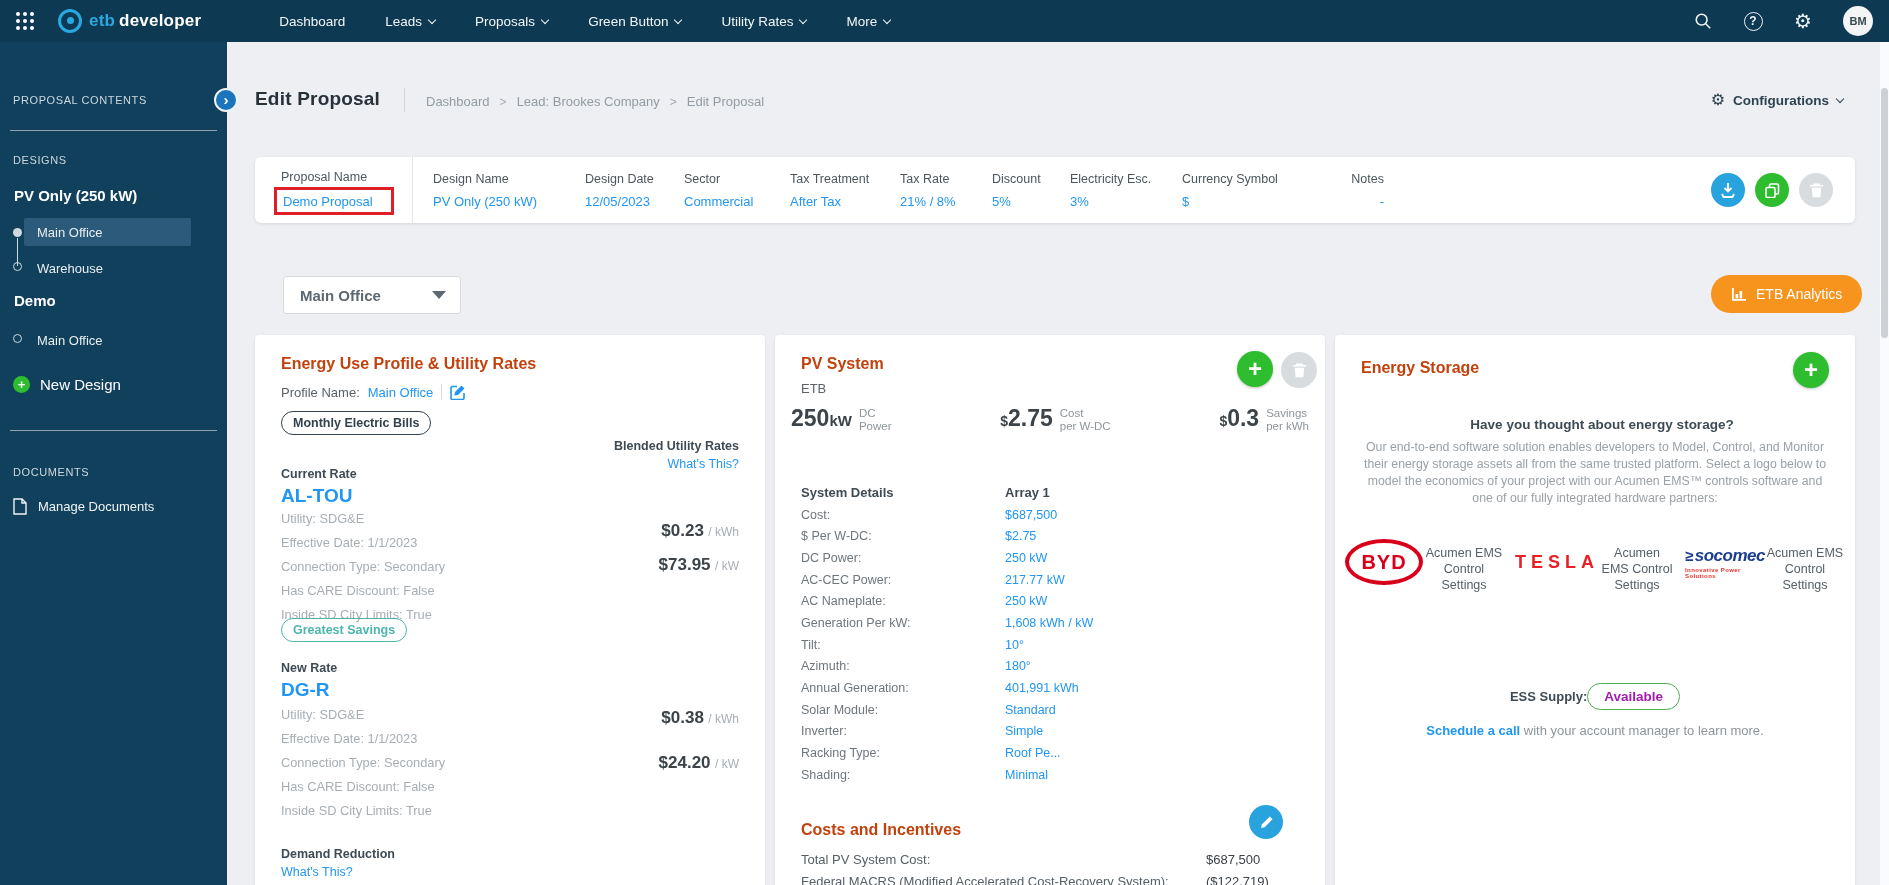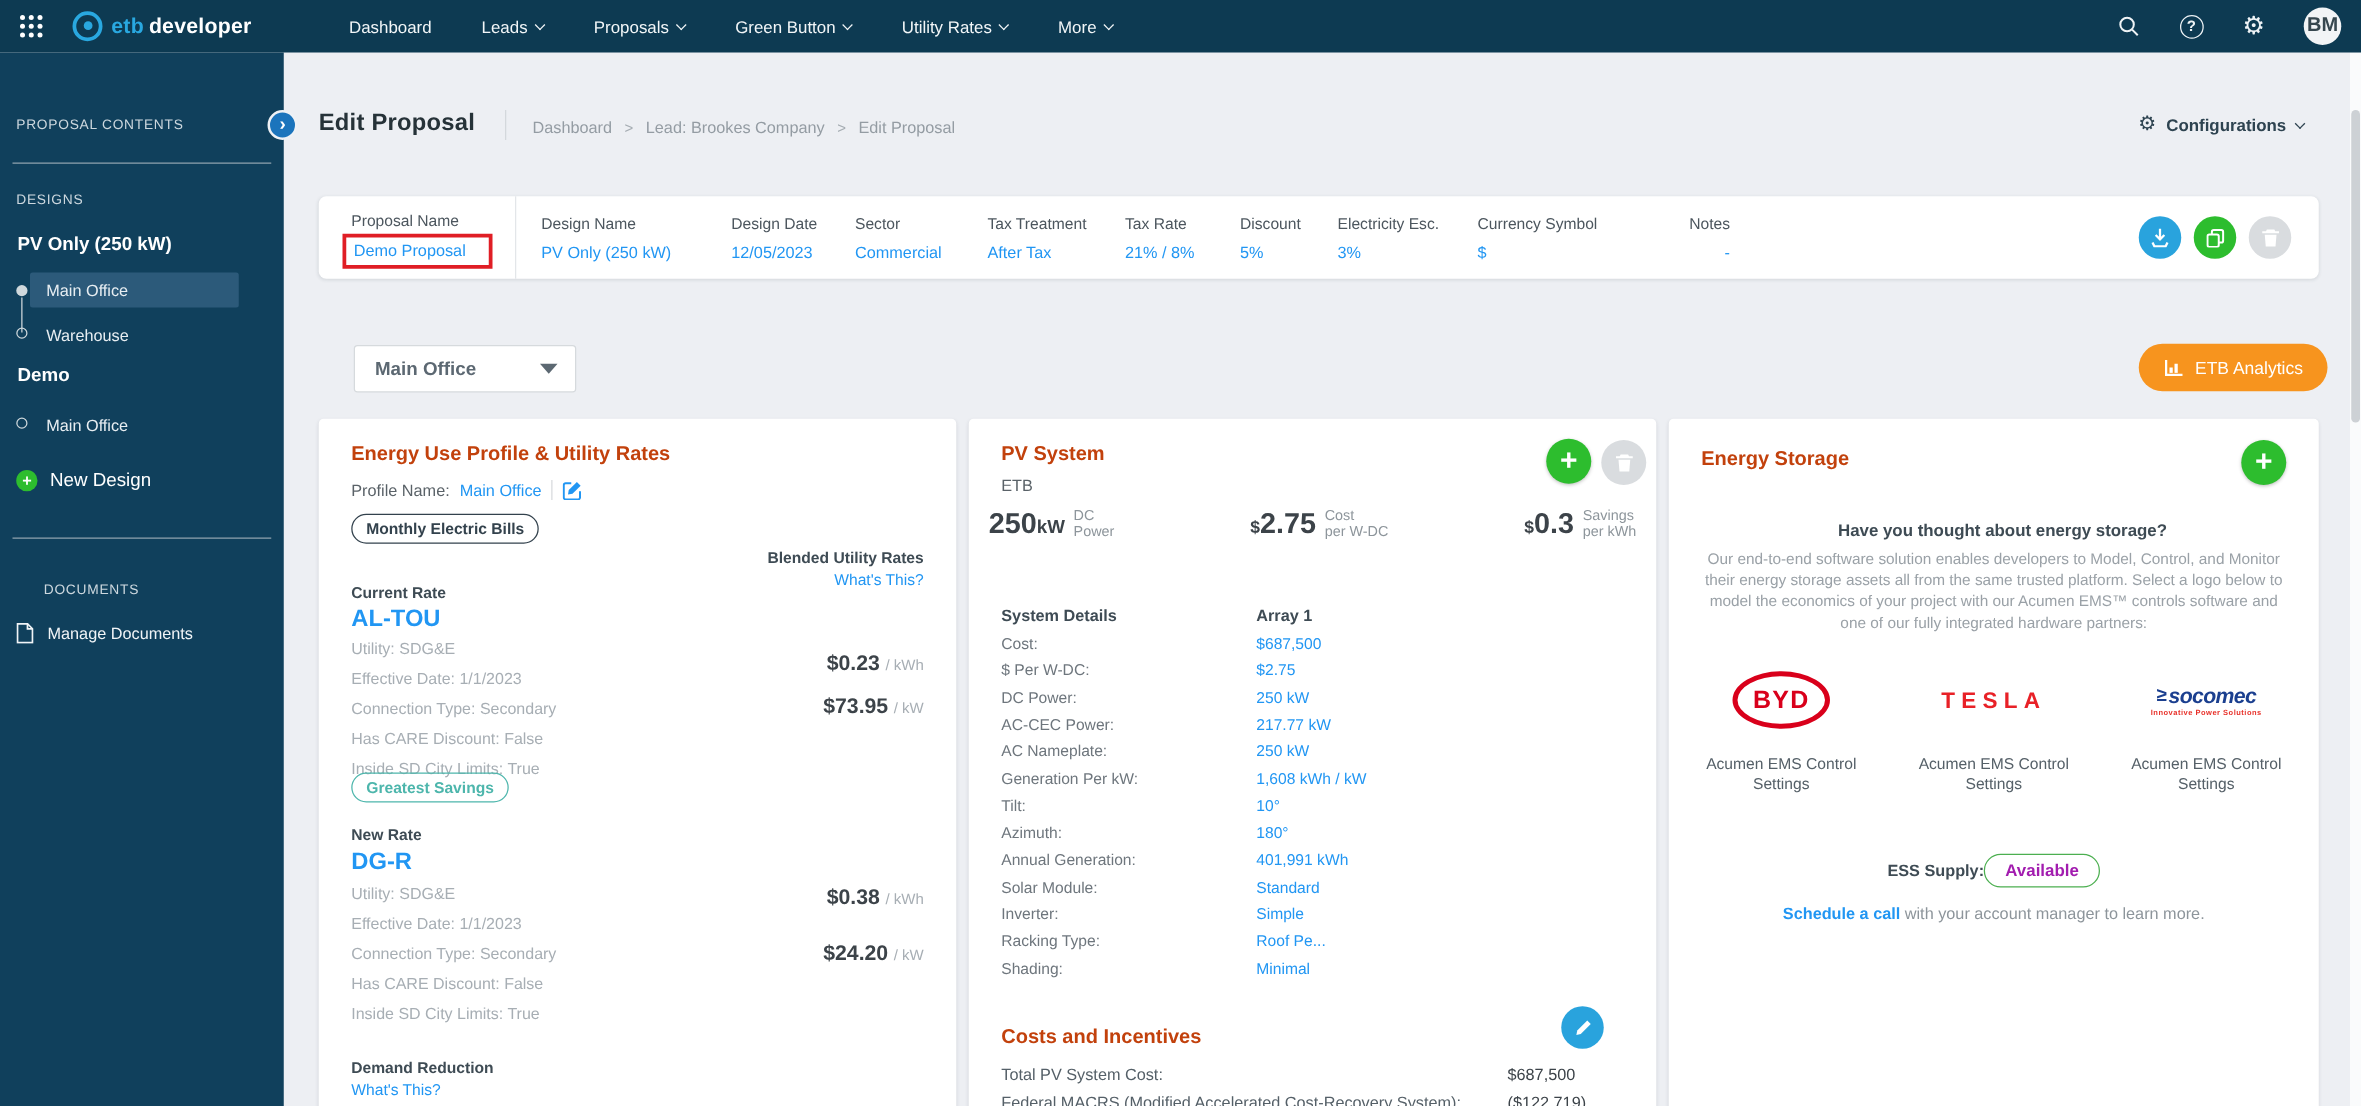--- a/index.html
+++ b/index.html
@@ -17,21 +17,21 @@
   .brand-dev { color:#fff; font-weight:700; font-size:17px; margin-left:-3px; letter-spacing:.2px; }
   .nav-items { display:flex; align-items:center; gap:40px; }
   .nav-item { color:#f2f6f8; font-size:13.5px; display:flex; align-items:center; gap:7px; cursor:pointer; }
   .chev { width:6px; height:6px; border-right:1.5px solid #f2f6f8; border-bottom:1.5px solid #f2f6f8; transform:rotate(45deg); margin-top:-3px; }
   .nav-right { margin-left:auto; display:flex; align-items:center; gap:30px; }
   .nav-ic { width:20px; height:20px; color:#eef3f6; cursor:pointer; display:flex; align-items:center; justify-content:center; }
   .q-circle { width:19px; height:19px; border:1.6px solid #eef3f6; border-radius:50%; font-size:12px; font-weight:700; display:flex; align-items:center; justify-content:center; }
   .q-circle::before { content:"?"; }
   .gear-glyph { font-size:20px; line-height:20px; }
   .gear-glyph::before { content:"⚙"; }
-  .avatar { width:30px; height:30px; border-radius:50%; background:#f2f4f6; color:#37474f; font-size:16px; font-weight:700; display:flex; align-items:center; justify-content:center; cursor:pointer; }
+  .avatar { width:30px; height:30px; border-radius:50%; background:#f2f4f6; color:#37474f; font-size:11px; font-weight:700; display:flex; align-items:center; justify-content:center; cursor:pointer; }
 
   
   .sidebar { position:absolute; top:42px; left:0; width:227px; height:843px; background:#10405c; z-index:20; }
   .sb-abs { position:absolute; left:0; right:0; }
   .sb-heading { color:#ccd7de; font-size:11px; letter-spacing:.6px; padding-left:13px; }
   .sb-divider { border-top:1px solid #8fa2ae; margin:0 10px; }
   .sb-group-title { color:#fff; font-size:15px; font-weight:700; padding-left:14px; }
   .sb-item { position:absolute; left:24px; right:36px; height:28px; display:flex; align-items:center; color:#e8eef2; font-size:13px; padding-left:13px; cursor:pointer; border-radius:2px; }
   .sb-item.selected { background:#2c5a7a; }
   .dot { position:absolute; width:9px; height:9px; border-radius:50%; left:13px; }
@@ -116,21 +116,21 @@
   .sd-v { font-size:12.5px; color:#2196f3; cursor:pointer; }
   .ci-title { left:26px; top:486px; }
   .ci-row { left:26px; right:110px; display:flex; font-size:13px; color:#556068; }
   .ci-row .ci-v { position:absolute; left:405px; color:#3c4349; }
   .edit-circle { left:474px; top:470px; width:34px; height:34px; border-radius:50%; background:#29a3dd; color:#fff; display:flex; align-items:center; justify-content:center; cursor:pointer; }
 
   
   .es-q { left:40px; right:26px; top:82px; text-align:center; font-size:13.5px; font-weight:700; color:#3e4b54; }
   .es-p { left:22px; right:22px; top:104px; text-align:center; font-size:12.3px; color:#9aa1a7; line-height:17px; }
   .partners { left:10px; right:10px; top:196px; display:flex; justify-content:space-between; }
-  .partner { width:160px; display:flex; flex-direction:column; align-items:center; cursor:pointer;justify-content:center; }
+  .partner { width:160px; display:flex; flex-direction:row; align-items:center; cursor:pointer;justify-content:center; }
   .p-logo { height:58px; display:flex; flex-direction:column; align-items:center; justify-content:center; }
   .byd-oval { border:4px solid #d9001b; border-radius:50%; width:78px; height:46px; display:flex; align-items:center; justify-content:center; color:#d9001b; font-weight:700; font-size:20px; letter-spacing:1px; }
   .tesla-word { color:#e82127; font-weight:700; font-size:18px; letter-spacing:5px; }
   .soco-word { color:#1b3f8f; font-weight:700; font-size:17px; font-style:italic; letter-spacing:-.5px; display:flex; align-items:center; gap:2px; }
   .soco-arrow { color:#1b3f8f; font-size:15px; font-weight:900; }
   .soco-tag { color:#e8312a; font-size:6px; font-weight:700; letter-spacing:.4px; margin-top:1px; }
   .p-caption { margin-top:14px; text-align:center; font-size:12.5px; color:#556068; line-height:16px; width:150px; }
   .ess-row { left:0; right:0; top:348px; display:flex; align-items:center; justify-content:center; gap:0; }
   .ess-label { font-size:13px; font-weight:700; color:#3e4b54; }
   .chip-green { border:1.5px solid #4caf50; color:#a21caf; border-radius:15px; font-size:13.5px; font-weight:700; padding:5px 16px; }
@@ -222,21 +222,21 @@
     <span class="dot open" style="top:8px; left:-11px;"></span>
     <span>Main Office</span>
   </div>
 
   <div class="new-design" style="top:334px;">
     <span class="plus-circle plus-sm"></span>
     <span>New Design</span>
   </div>
 
   <div class="sb-abs sb-divider" style="top:388px;"></div>
-  <div class="sb-abs sb-heading" style="top:424px;margin-left:22px;">DOCUMENTS</div>
+  <div class="sb-abs sb-heading" style="top:424px;">DOCUMENTS</div>
   <div class="manage-docs" style="top:456px;">
     <svg class="doc-ic" viewBox="0 0 14 17" fill="none" stroke="currentColor" stroke-width="1.4">
         <path d="M1 1 h8 l4 4 v11 h-12 z"></path>
         <path d="M9 1 v4 h4"></path>
       </svg>
     <span>Manage Documents</span>
   </div>
 </aside>
 <div class="sb-toggle"></div>
 

